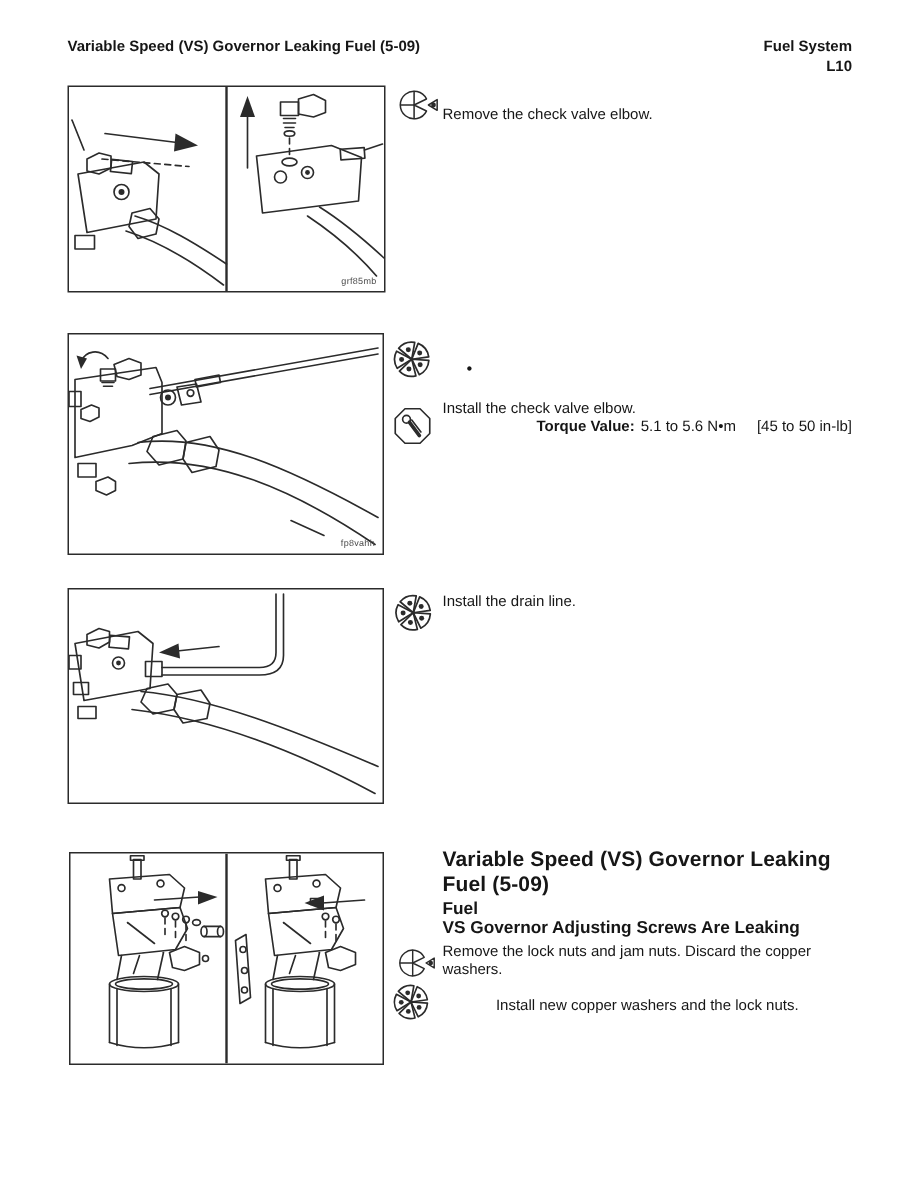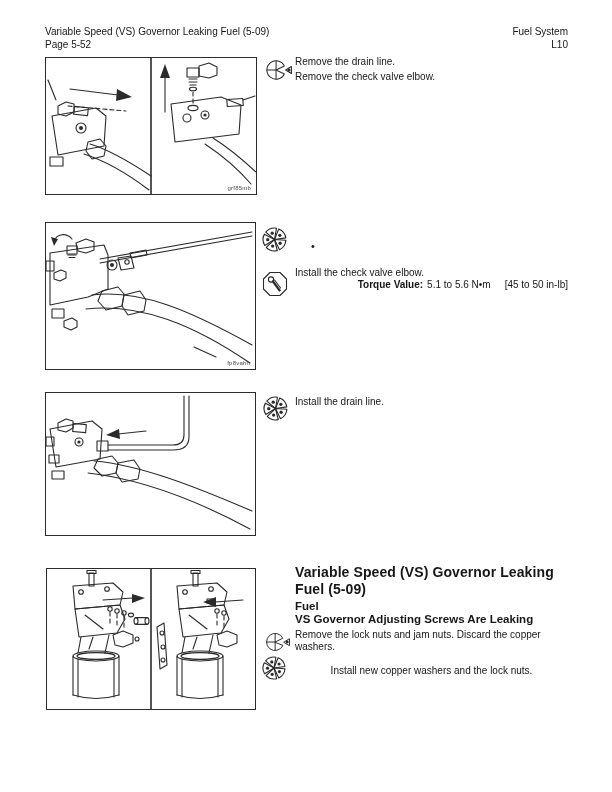--- a/index.html
+++ b/index.html
@@ -2,21 +2,21 @@
 <html><head>
 <meta charset="utf-8">
 <style>
   html,body { margin:0; padding:0; background:#fff; }
   .page {
     position:relative; width:612px; height:792px; background:#ffffff;
     font-family:"Liberation Sans", sans-serif; color:#161616; overflow:hidden;
   }
   .hdr { position:absolute; top:26px; left:45px; right:44px;
          display:flex; justify-content:space-between;
-         font-size:10px; font-weight:normal; line-height:12.5px; }
+         font-size:10px; font-weight:bold; line-height:12.5px; }
   .hdr-right { text-align:right; }
 
   .fig { position:absolute; border:1.6px solid #2b2b2b; background:#fff; }
   .fig svg { display:block; }
   .fig-cap { position:absolute; right:5px; bottom:3px; font-size:6px; color:#4a4a4a; letter-spacing:0.2px; }
 
   .step-icon { position:absolute; }
 
   .txt { position:absolute; left:295px; width:273px; font-size:10px; line-height:12.4px; }
   .bullet { position:relative; padding-left:27px; width:246px; }
@@ -32,21 +32,20 @@
   svg .dash { stroke-dasharray:4,3; }
 </style>
 </head>
 <body>
 
 <div class="page">
 
   <div class="hdr">
     <div class="hdr-left">
       <div>Variable Speed (VS) Governor Leaking Fuel (5-09)</div>
-      <div>Page 5-52</div>
     </div>
     <div class="hdr-right">
       <div>Fuel System</div>
       <div>L10</div>
     </div>
   </div>
 
   <div class="fig" style="left:45px; top:57px; width:210px; height:136px;">
     <svg width="210" height="136" viewBox="0 0 210 136">
       <line x1="105" y1="0" x2="105" y2="136" stroke="#2b2b2b" stroke-width="1.6"></line>
@@ -92,21 +91,20 @@
   <span class="step-icon" style="left:262px; top:57px;">
     <svg width="30" height="26" viewBox="0 0 32 26">
       <path class="ln" d="M15,13 L23.8,8.7 A9.8,9.8 0 1 0 23.8,17.3 Z"></path>
       <line class="ln" x1="15" y1="3.4" x2="15" y2="22.6"></line>
       <line class="ln" x1="5.4" y1="13" x2="15" y2="13"></line>
       <path class="ln" d="M25.2,13 L31.4,9.2 L31.4,16.8 Z"></path>
       <circle class="fl" cx="28.8" cy="13" r="1.7"></circle>
       <style>.ln{stroke:#2b2b2b;fill:none;stroke-width:1.1;stroke-linejoin:round}.fl{fill:#2b2b2b}</style>
     </svg>
   </span>
-  <div class="txt" style="top:56px;">Remove the drain line.</div>
   <div class="txt" style="top:70.5px;">Remove the check valve elbow.</div>
 
   <div class="fig" style="left:45px; top:222px; width:209px; height:146px;">
     <svg width="209" height="146" viewBox="0 0 209 146">
       <path class="ln" d="M54,36 C110,26 160,17 206,9"></path>
       <path class="ln" d="M54,40 C110,30 160,21 206,13"></path>
       <polygon class="ln" points="84,30 100,27 101,32 85,35"></polygon>
       <polygon class="ln" points="30,20 40,16 48,19 48,27 40,30 32,28"></polygon>
       <rect class="ln" x="21" y="23" width="10" height="8"></rect>
       <line class="ln" x1="22" y1="32" x2="30" y2="32"></line>

